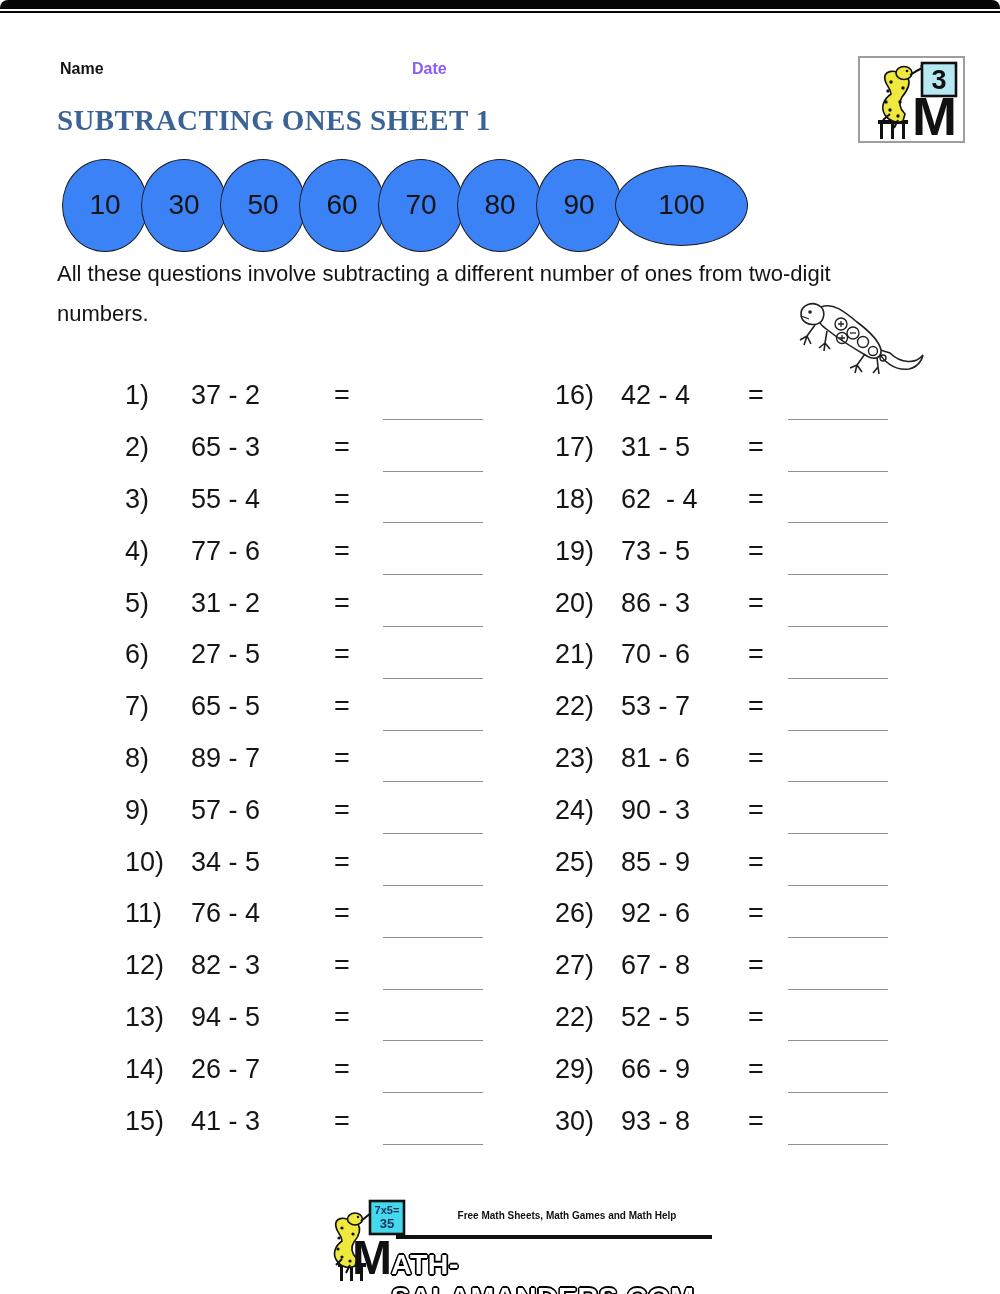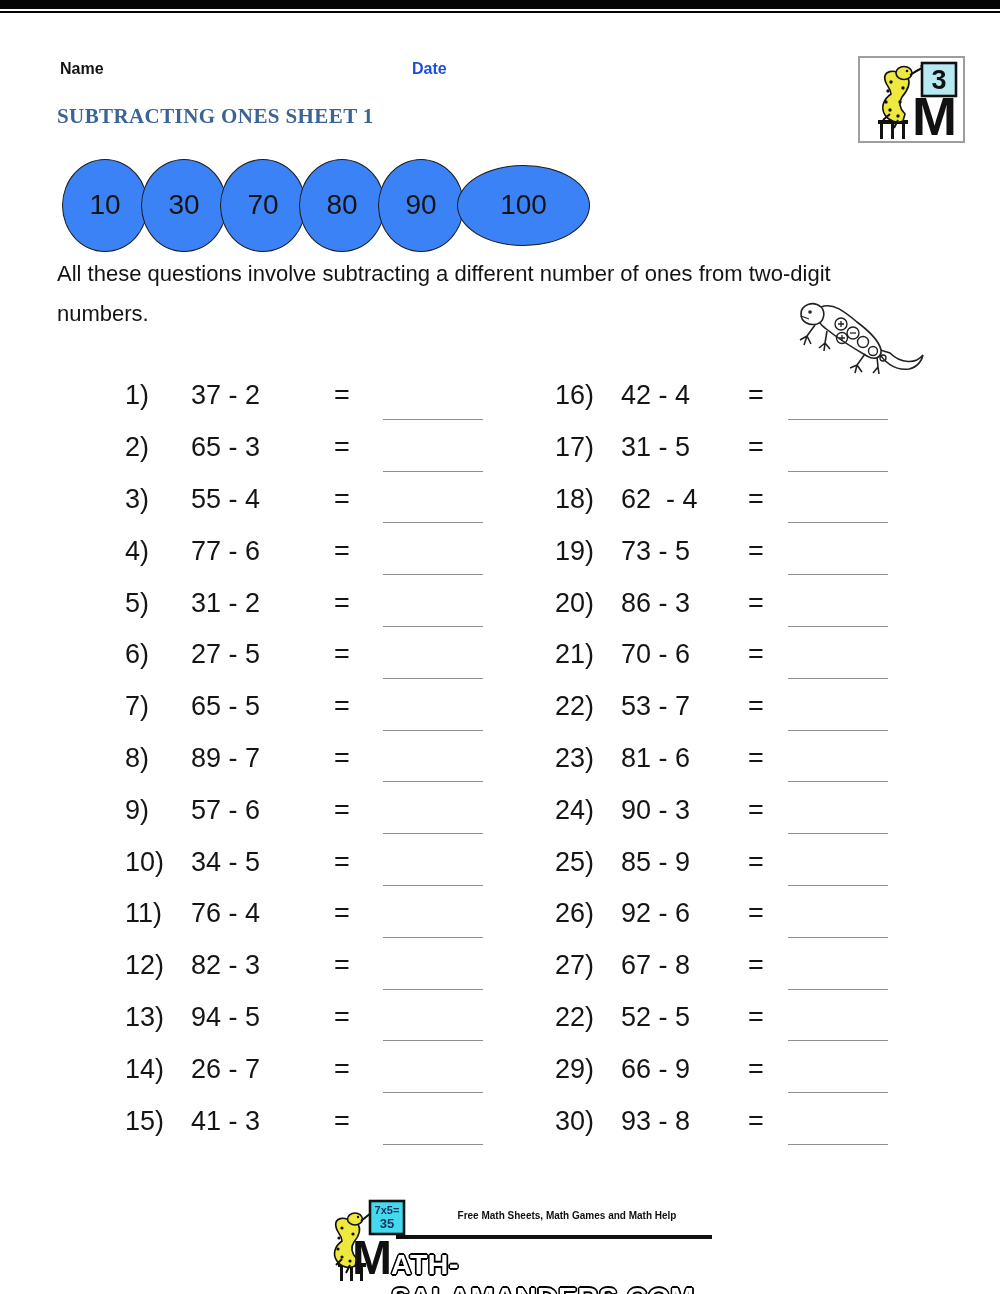--- a/index.html
+++ b/index.html
@@ -1,38 +1,38 @@
 <!DOCTYPE html>
 <html><head>
 <meta charset="utf-8">
 <style>
   * { margin:0; padding:0; box-sizing:border-box; }
   html,body { background:#ffffff; }
   .page {
     position:relative; width:1000px; height:1294px; background:#fff;
-    font-family:"Liberation Sans", sans-serif; color:#1a1a1a; overflow:hidden;
+    font-family:"Liberation Sans", sans-serif; color:#1a1a1a; overflow:hidden;border-radius:8px;
   }
   
   .top-rule { position:absolute; left:0; top:35; width:1000px; }
   .tr-thick { height:9px; background:#050505; }
   .tr-gap   { height:2px; background:#ffffff; }
   .tr-thin  { height:2px; background:#050505; }
 
   .name-label { position:absolute; left:60px; top:60px; font-size:16px; font-weight:600; color:#141414; }
-  .date-label { position:absolute; left:412px; top:60px; font-size:16px; font-weight:600; color:#1d4ed8; }
+  .date-label { position:absolute; left:412px; top:60px; font-size:16px; font-weight:600; color:#8b5cf6; }
 
   .logo-box {
     position:absolute; left:858px; top:56px; width:107px; height:87px;
     border:2px solid #9e9e9e; background:#fff;
   }
 
   .title {
     position:absolute; left:57px; top:104px;
     font-family:"Liberation Serif", serif; font-weight:600;
-    font-size:21px; letter-spacing:0.4px; color:#3b6395;
+    font-size:29px; letter-spacing:0.4px; color:#3b6395;
   }
 
   .circles { position:absolute; left:62px; top:158px; display:flex; align-items:center; height:94px; }
   .circle {
     width:86px; height:93px; border:1.7px solid #1c1c1c; border-radius:50%;
     margin-right:-7px; background:#3b82f6; display:flex; align-items:center; justify-content:center;
     font-size:28px; color:#141414;
   }
   .circle:last-child { width:133px; height:81px; }
 
@@ -117,21 +117,27 @@
       <div class="circle">
         <span>10</span>
       </div>
 
 
       <div class="circle">
         <span>30</span>
       </div>
 
 
-
+      <div class="circle">
+        <span>50</span>
+      </div>
+
+      <div class="circle">
+        <span>60</span>
+      </div>
 
       <div class="circle">
         <span>70</span>
       </div>
 
       <div class="circle">
         <span>80</span>
       </div>
 
       <div class="circle">

